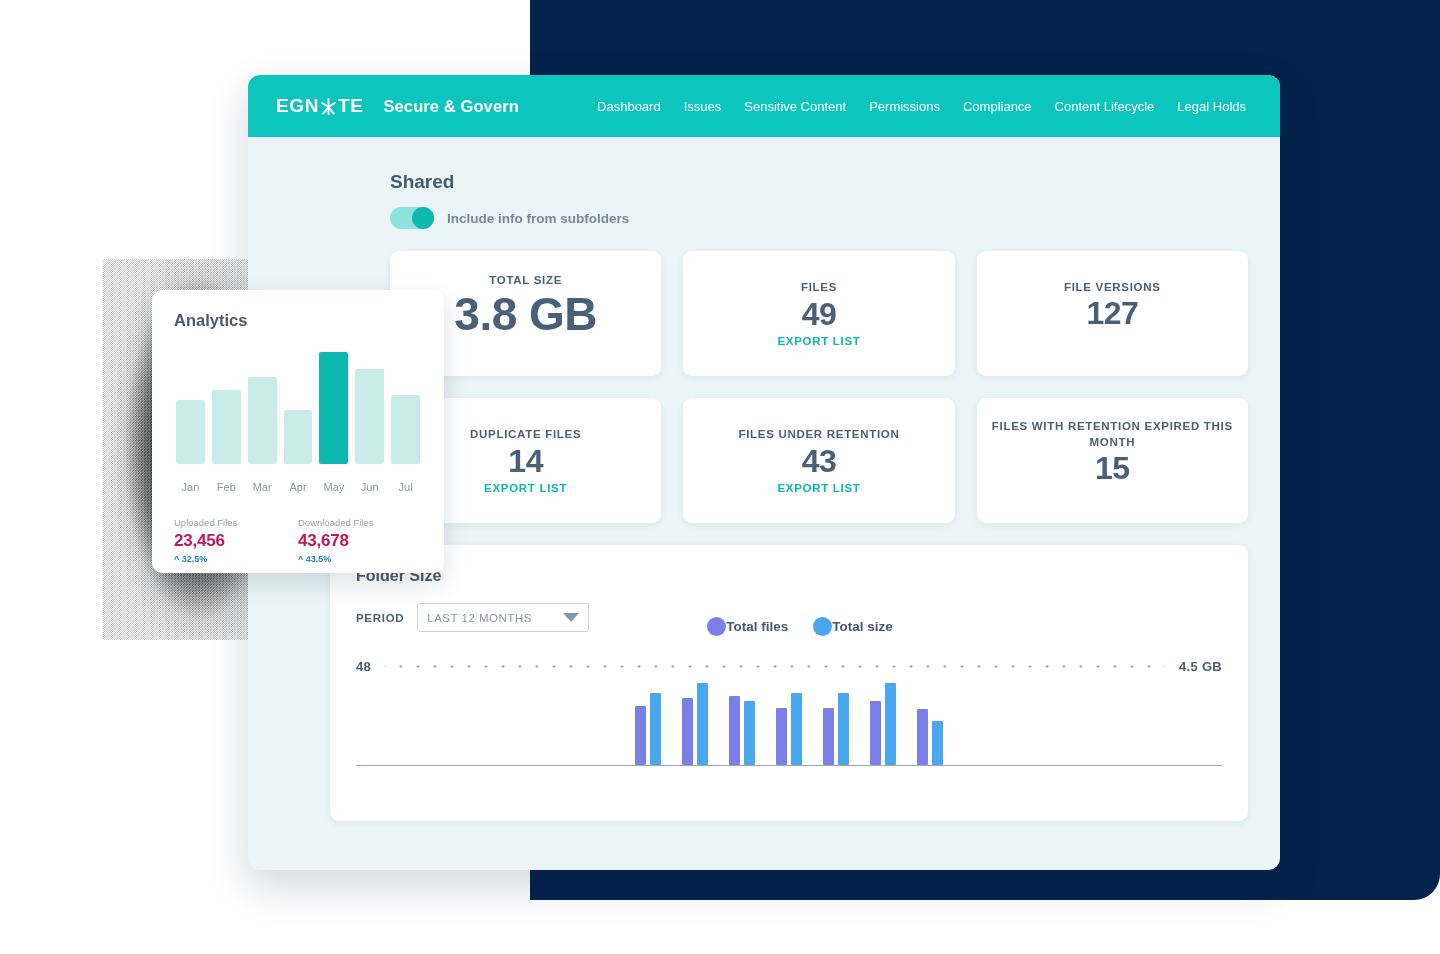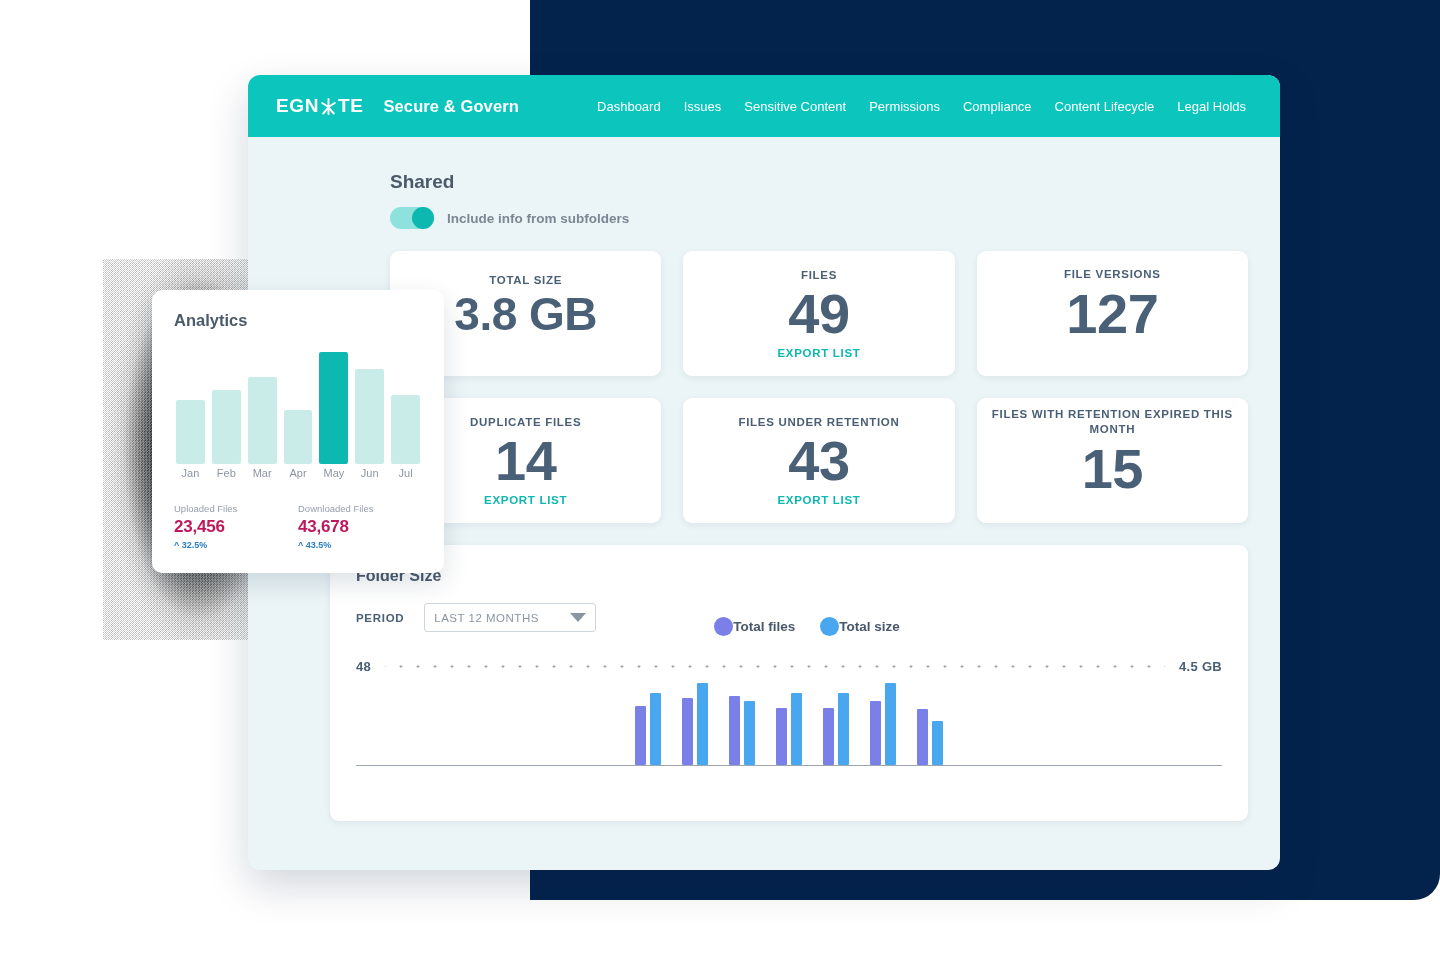--- a/index.html
+++ b/index.html
@@ -155,21 +155,21 @@
     text-align: center;
   }
   .stat-label {
     font-size: 11.5px;
     font-weight: bold;
     color: #4a5f75;
     letter-spacing: 0.7px;
     line-height: 1.35;
   }
   .stat-value {
-    font-size: 56px;
+    font-size: 32px;
     font-weight: bold;
     color: #4a6077;
     line-height: 1.05;
     margin-top: 2px;
     letter-spacing: -0.5px;
   }
   .stat-value.big { font-size: 46px; }
   .export-link {
     font-size: 11.5px;
     font-weight: bold;
@@ -191,21 +191,21 @@
   }
   .folder-title {
     font-size: 16px;
     font-weight: bold;
     color: #4b5a6b;
     margin-bottom: 14px;
   }
   .controls-row { display: flex; align-items: center; }
   .period-label {
     font-size: 11.5px; font-weight: bold; color: #4a6077;
-    letter-spacing: 0.7px; margin-right: 20px;
+    letter-spacing: 0.7px; margin-right: 13px;
   }
   .select-box {
     width: 172px; height: 29px;
     border: 1px solid #cfd6dd;
     border-radius: 3px;
     background: #ffffff;
     display: flex; align-items: center;
     padding: 0 9px;
     cursor: pointer;
   }
@@ -282,21 +282,21 @@
     align-items: flex-end;
     justify-content: space-between;
     gap: 7px;
     padding: 0 2px;
   }
   .ana-col { flex: 1; display: flex; flex-direction: column; align-items: center; }
   .ana-bar { width: 100%; border-radius: 2px; background: #c9ece9; }
   .ana-bar.hl { background: #0cb8b0; }
   .ana-labels {
     display: flex; justify-content: space-between; gap: 7px;
-    padding: 0 2px; margin-top: 3px;
+    padding: 0 2px; margin-top: 17px;
   }
   .ana-labels span {
     flex: 1; text-align: center;
     font-size: 11px; color: #8b96a3;
   }
   .ana-stats { display: flex; margin-top: 24px; }
   .ana-stat { flex: 1; }
   .ana-stat-label { font-size: 9.5px; color: #95a0ad; margin-bottom: 3px; }
   .ana-stat-value { font-size: 17px; font-weight: bold; color: #be185d; letter-spacing: -0.2px; }
   .ana-stat-delta { font-size: 9px; font-weight: bold; color: #2a7fc4; margin-top: 3px; }

